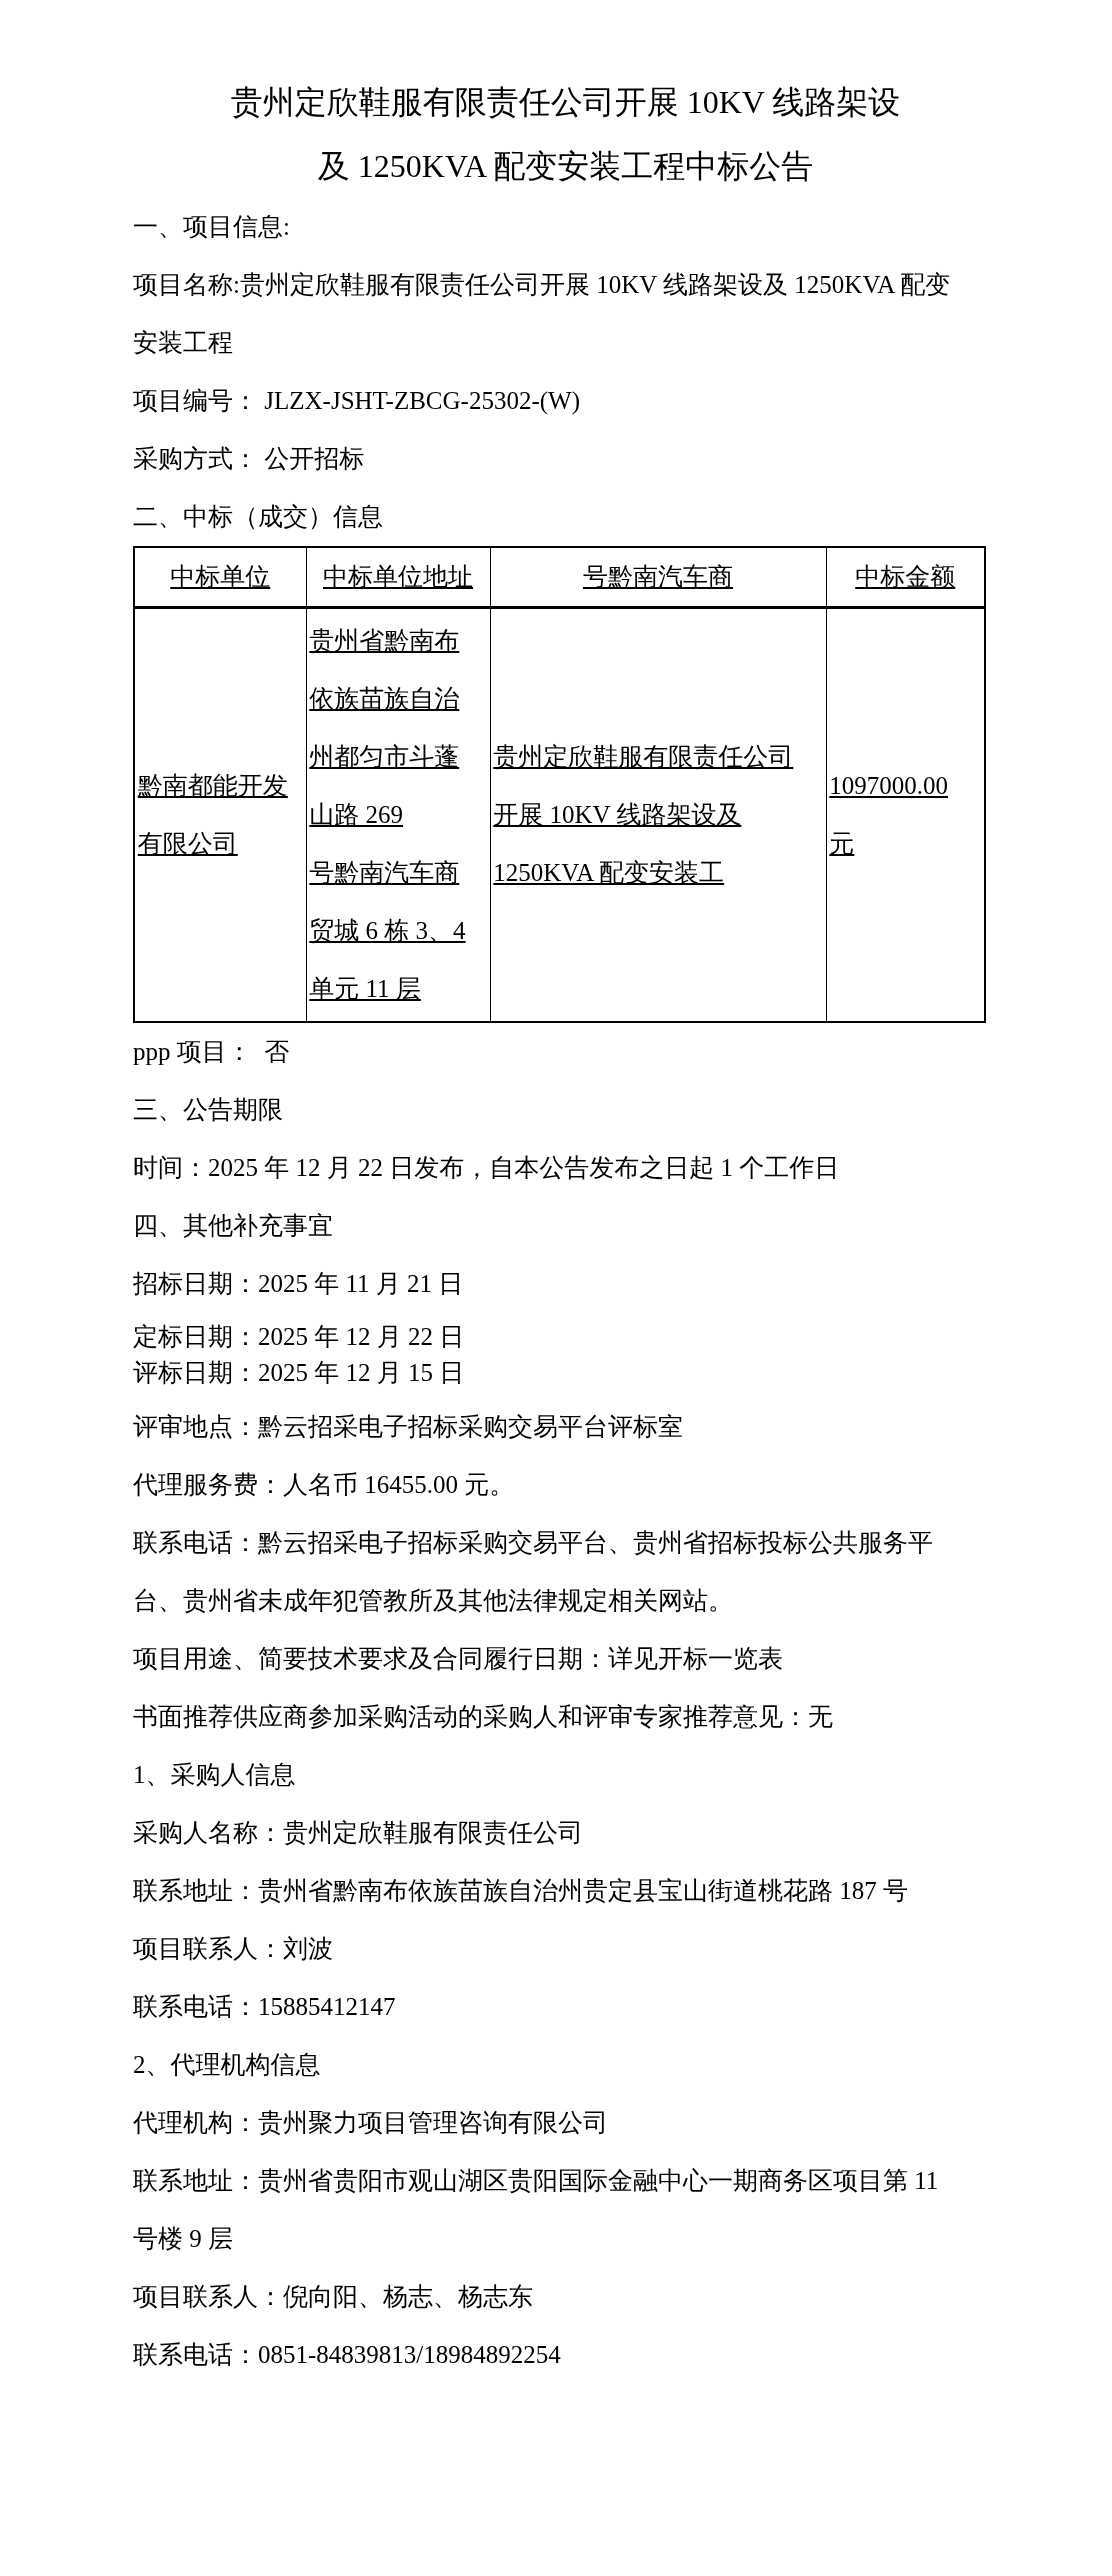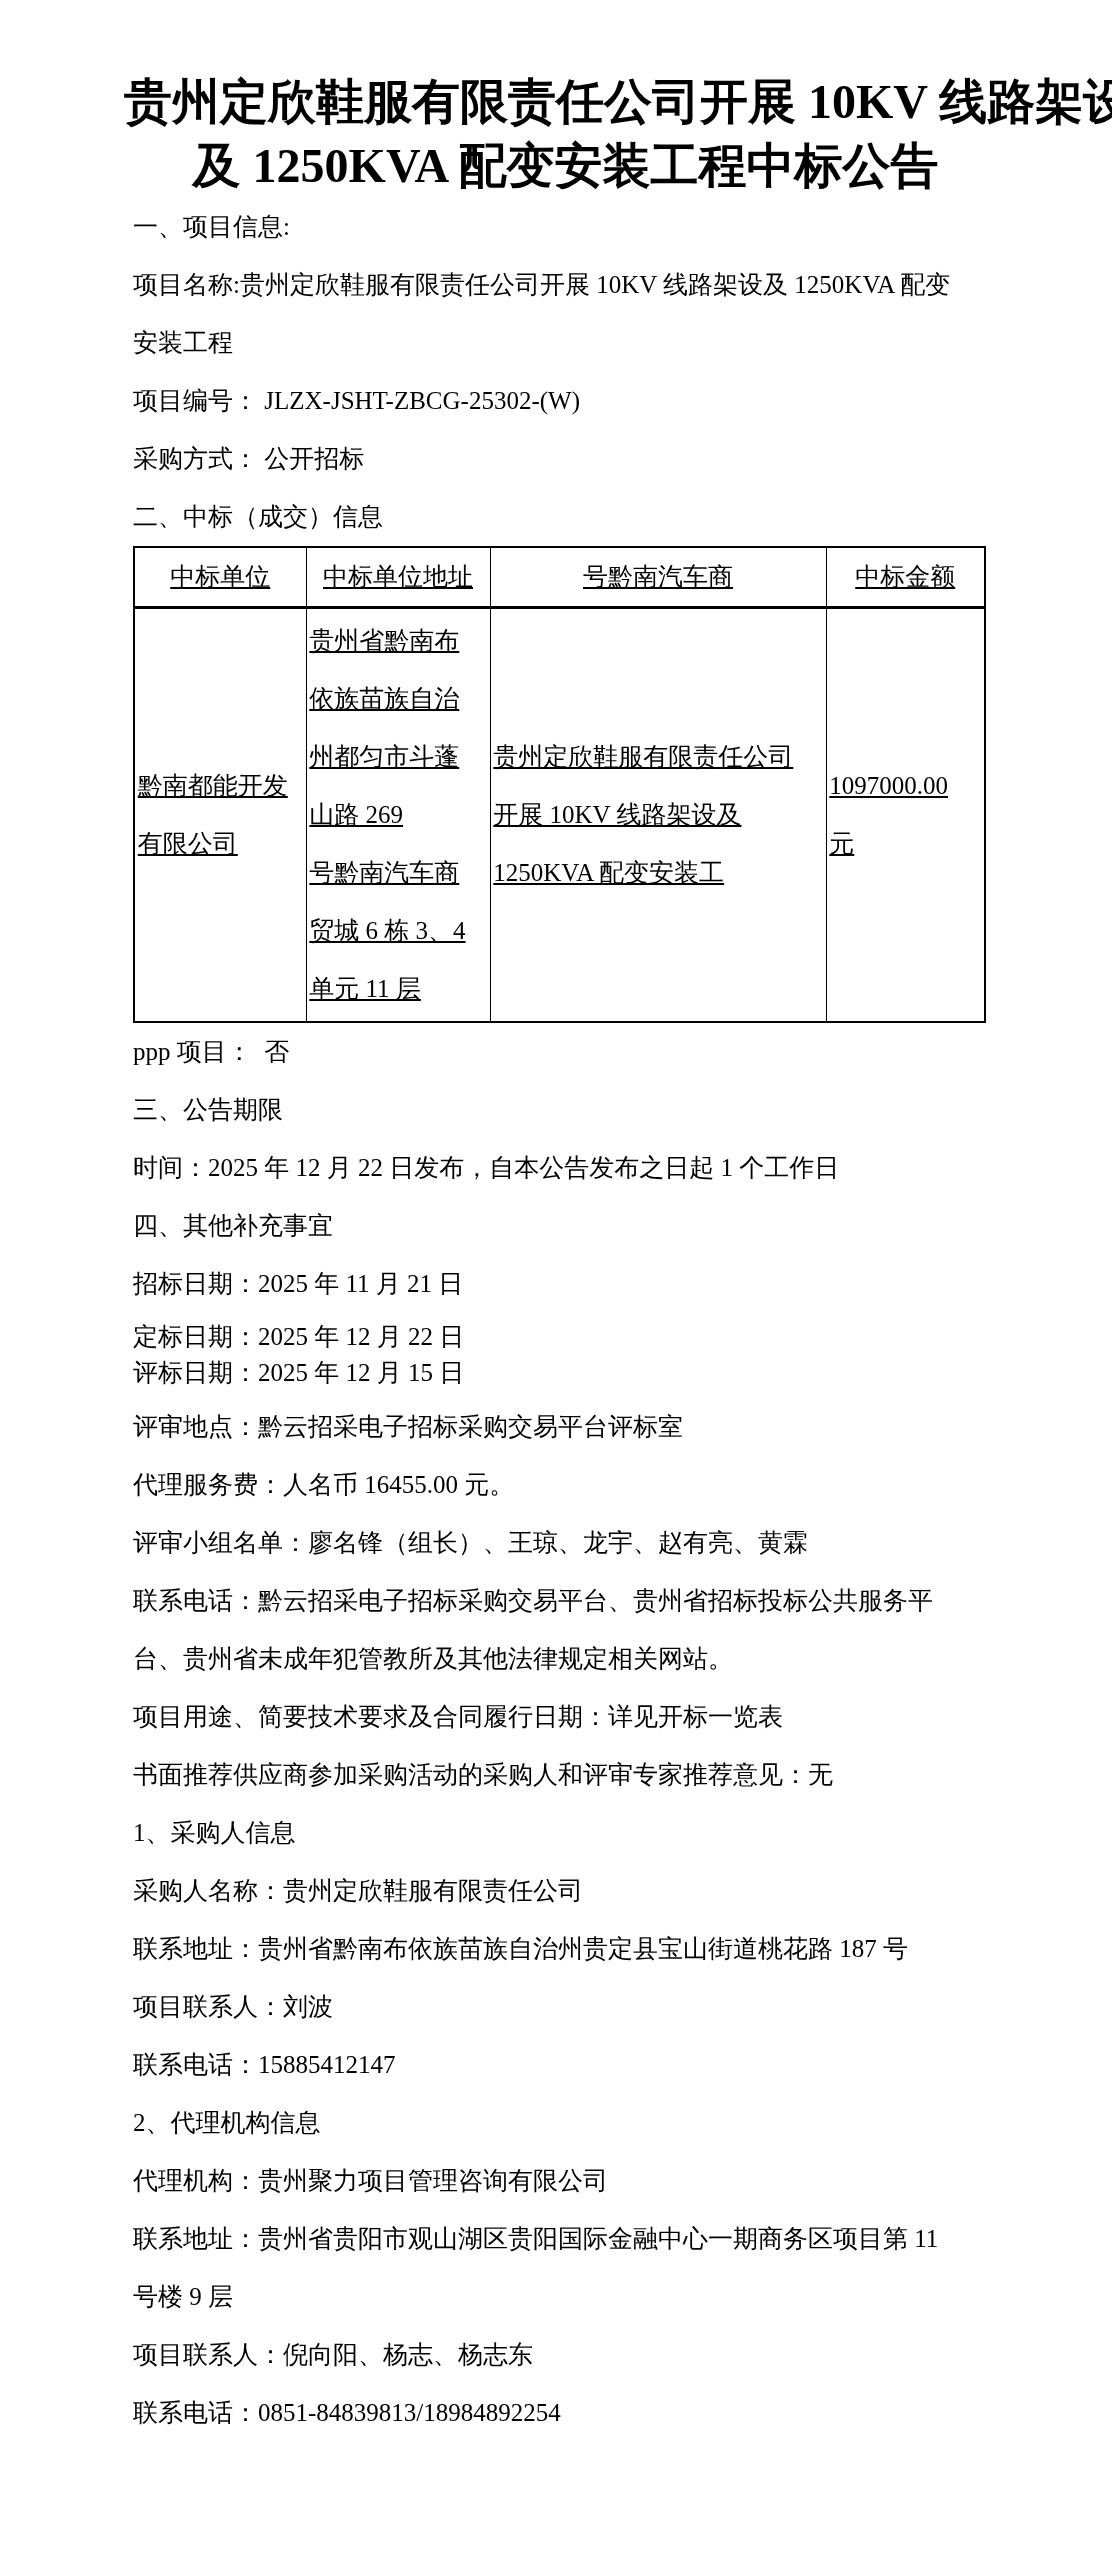--- a/index.html
+++ b/index.html
@@ -14,22 +14,22 @@
     font-size: 25px;
   }
   .page {
     box-sizing: border-box;
     width: 1112px;
     min-height: 2576px;
     padding: 70px 124px 63px 133px;
     background: #ffffff;
   }
   .doc-title {
-    font-size: 48px;
-    font-weight: bold;
+    font-size: 32px;
+    font-weight: normal;
     line-height: 64px;
     text-align: center;
     white-space: pre;
     margin: 0 -19px 0 -9px;
   }
   p.line {
     margin: 0;
     line-height: 58px;
     white-space: pre-wrap;
   }
@@ -127,21 +127,20 @@
   <p class="line">ppp 项目：  否</p>
 
   <p class="line">三、公告期限</p>
   <p class="line">时间：2025 年 12 月 22 日发布，自本公告发布之日起 1 个工作日</p>
 
   <p class="line">四、其他补充事宜</p>
   <p class="line">招标日期：2025 年 11 月 21 日</p>
   <p class="tight"><span class="tl">定标日期：2025 年 12 月 22 日</span><br><span class="tl">评标日期：2025 年 12 月 15 日</span></p>
   <p class="line">评审地点：黔云招采电子招标采购交易平台评标室</p>
   <p class="line">代理服务费：人名币 16455.00 元。</p>
-  <p class="line">评审小组名单：廖名锋（组长）、王琼、龙宇、赵有亮、黄霖</p>
   <p class="line">联系电话：黔云招采电子招标采购交易平台、贵州省招标投标公共服务平
 台、贵州省未成年犯管教所及其他法律规定相关网站。</p>
   <p class="line">项目用途、简要技术要求及合同履行日期：详见开标一览表</p>
   <p class="line">书面推荐供应商参加采购活动的采购人和评审专家推荐意见：无</p>
 
 
   <p class="line">1、采购人信息</p>
   <p class="line">采购人名称：贵州定欣鞋服有限责任公司</p>
   <p class="line">联系地址：贵州省黔南布依族苗族自治州贵定县宝山街道桃花路 187 号</p>
   <p class="line">项目联系人：刘波</p>

